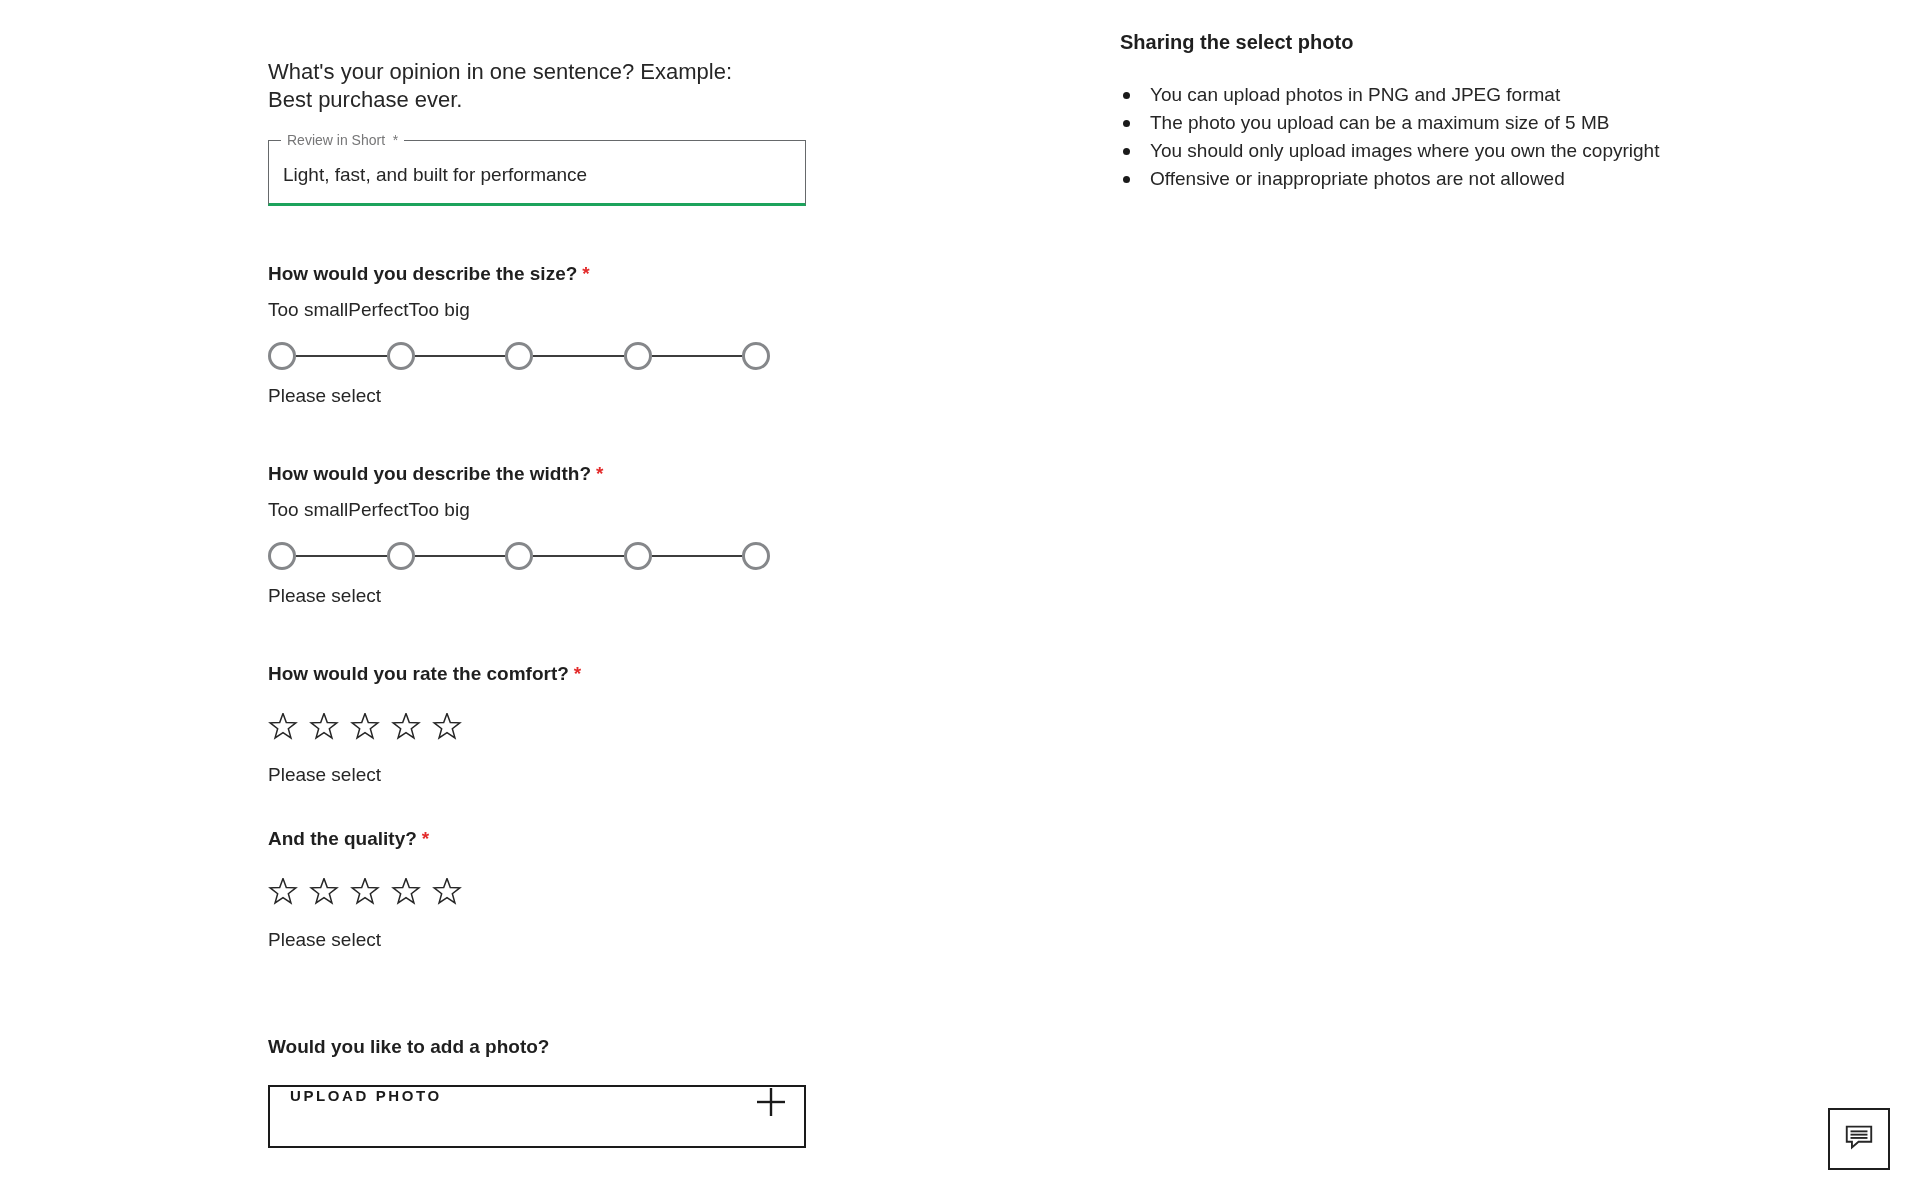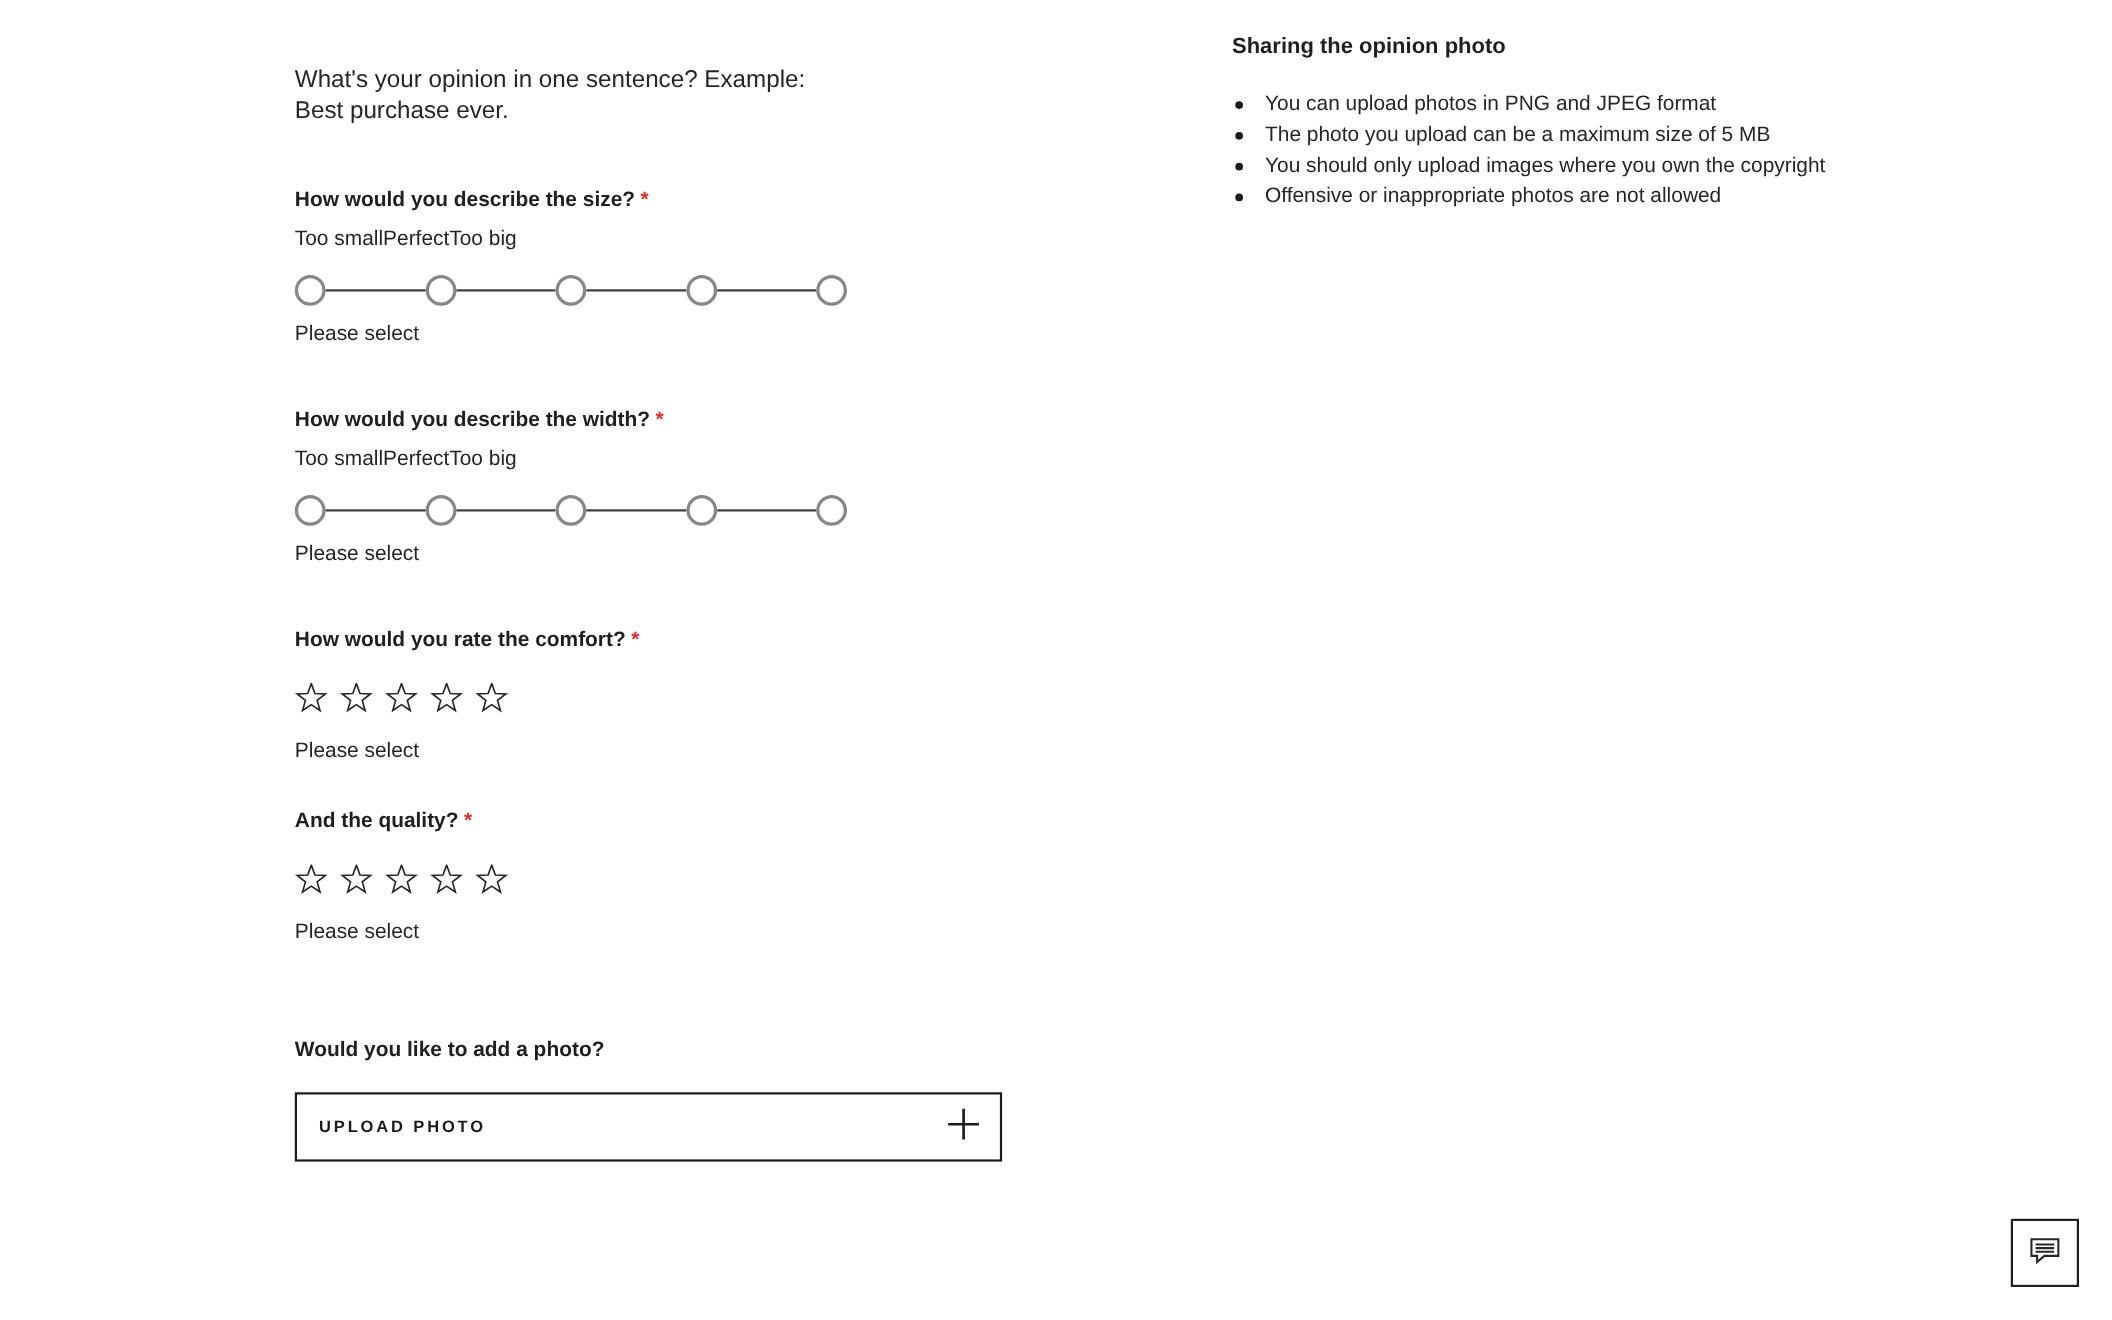--- a/index.html
+++ b/index.html
@@ -112,26 +112,26 @@
     margin-top: 28px;
     display: flex;
     gap: 11px;
     height: 30px;
   }
   .star { width: 30px; height: 30px; cursor: pointer; }
   .star svg { display: block; }
 
   .upload-btn {
     margin-top: 27px;
-    width: 643px;
+    width: 538px;
     height: 63px;
     border: 2px solid #1a1a1a;
     background: #ffffff;
     display: flex;
-    align-items: center;
+    align-items: flex-start;
     justify-content: space-between;
     padding: 0 18px 0 20px;
     cursor: pointer;
   }
   .upload-btn .btn-label {
     font-size: 15px;
     font-weight: bold;
     letter-spacing: 2.6px;
     color: #1a1a1a;
   }
@@ -190,20 +190,24 @@
 </style>
 </head>
 <body>
 
 <div class="page">
 
   <div class="form-col">
 
     <p class="intro">What's your opinion in one sentence? Example: Best purchase ever.</p>
 
+    <div class="review-field">
+      <span class="float-label"><span>Review in Short</span>&nbsp;&nbsp;<span>*</span></span>
+      <input type="text" value="Light, fast, and built for performance" style="">
+    </div>
 
     <h3 class="q-heading"><span>How would you describe the size?</span><span class="req">*</span></h3>
 
     <div class="scale-labels">
       <span>Too small</span>
       <span>Perfect</span>
       <span>Too big</span>
     </div>
 
     <div class="slider-track">
@@ -312,21 +316,21 @@
       <span class="btn-label">UPLOAD PHOTO</span>
       <span><svg width="30" height="30" viewBox="0 0 30 30">
             <line x1="15" y1="1" x2="15" y2="29" stroke="#1a1a1a" stroke-width="2.4"></line>
             <line x1="1" y1="15" x2="29" y2="15" stroke="#1a1a1a" stroke-width="2.4"></line>
           </svg></span>
     </div>
 
   </div>
 
   <div class="info-col">
-    <h3 class="info-title">Sharing the opinion photo</h3>
+    <h3 class="info-title">Sharing the select photo</h3>
     <ul class="info-list">
       <li>You can upload photos in PNG and JPEG format</li>
       <li>The photo you upload can be a maximum size of 5 MB</li>
       <li>You should only upload images where you own the copyright</li>
       <li>Offensive or inappropriate photos are not allowed</li>
     </ul>
   </div>
 
   <div class="chat-btn">
     <span>

